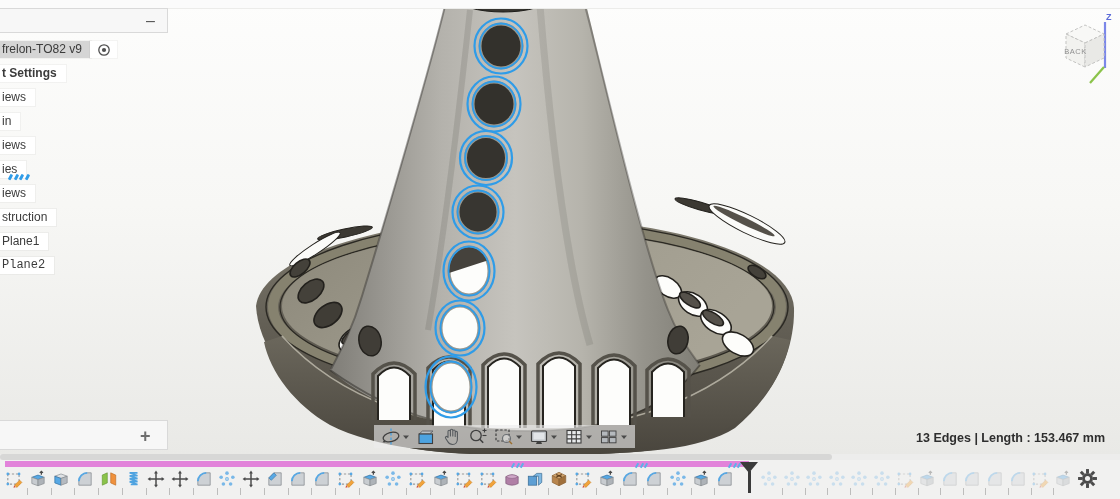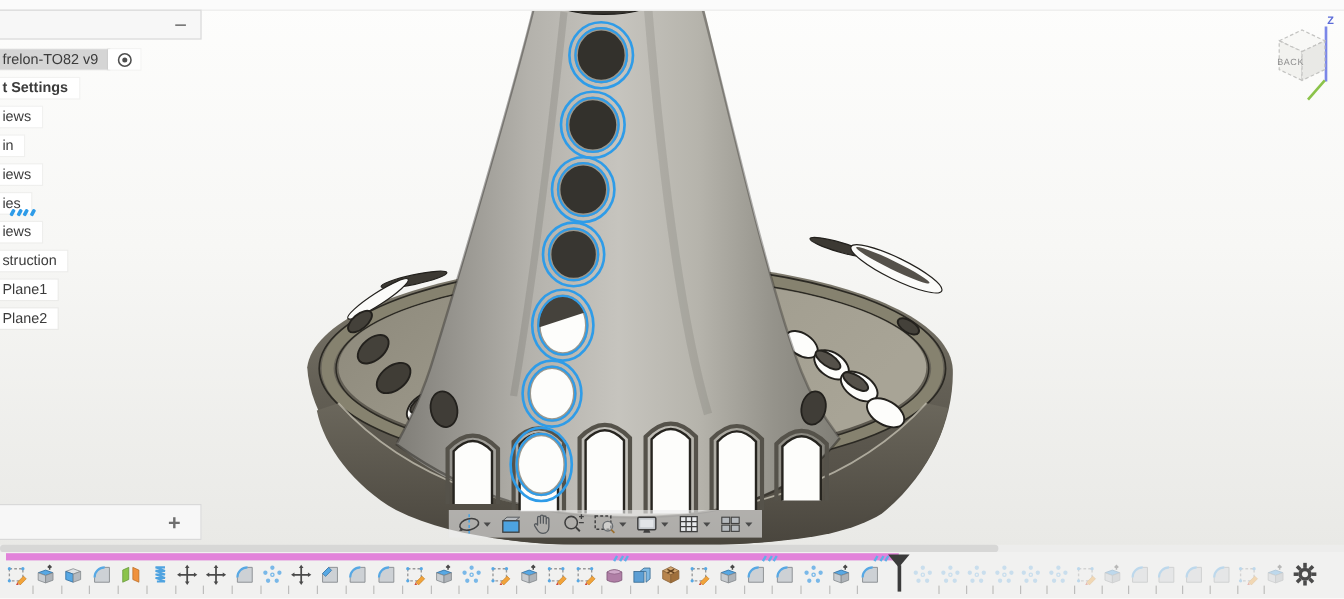--- a/index.html
+++ b/index.html
@@ -242,21 +242,21 @@
         <div class="b-item" style="top: 161px;">ies</div>
         <div class="b-marks" style="top: 174px;">
           <i></i>
           <i></i>
           <i></i>
           <i></i>
         </div>
         <div class="b-item" style="top: 185px;">iews</div>
         <div class="b-item" style="top: 209px;">struction</div>
         <div class="b-item" style="top: 233px;">Plane1</div>
-        <div class="b-item" style="top: 257px;">Plane2</div>
+        <div class="b-item" style="top: 257px; font-family: Liberation Mono, monospace;">Plane2</div>
       </div>
     <div class="b-bottom">
       <span class="b-add">+</span>
     </div>
 
     <div class="navbar" id="navbar">
         <span class="nav-btn">
           <span>
             <svg width="20" height="20" viewBox="0 0 20 20">
               <line x1="10" y1="1.5" x2="10" y2="18.5" stroke="#4da3e0" stroke-width="1.4" stroke-dasharray="2.5 2"></line>
@@ -338,20 +338,21 @@
                 <rect x="10.4" y="10.6" width="6.6" height="5.2"></rect>
               </g>
             </svg>
           </span>
           <svg class="nav-caret" width="8" height="6" viewBox="0 0 8 6">
             <path d="M1 1.5 h6 L4 5z" fill="#4a4a4a"></path>
           </svg>
         </span>
       </div>
 
+    <div class="status">13 Edges | Length : 153.467 mm</div>
   </div>
 
   <div class="scrollbar">
     <div class="scroll-thumb"></div>
   </div>
 
   <div class="timeline" id="timeline">
     <div class="tl-group" id="tl-group" style="background: rgb(226, 131, 218);">
         <span class="tl-slashes" style="left: 507px;">
           <i></i>

